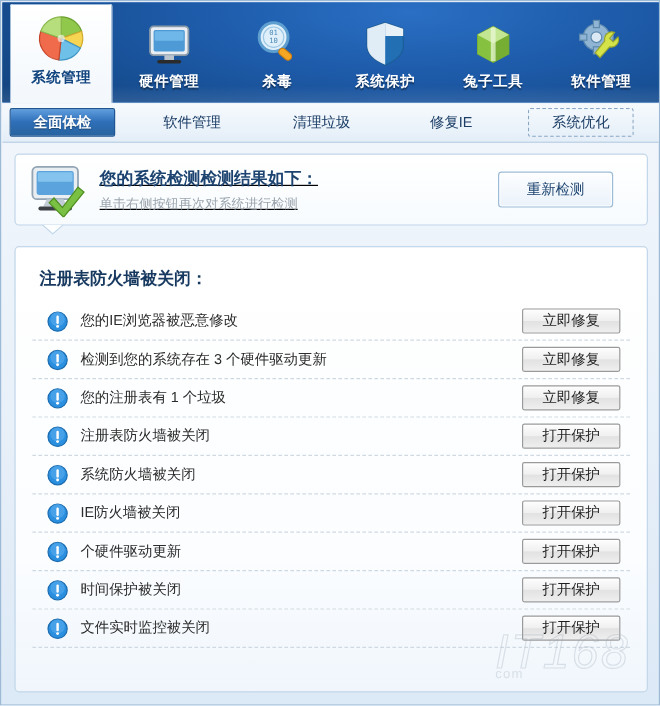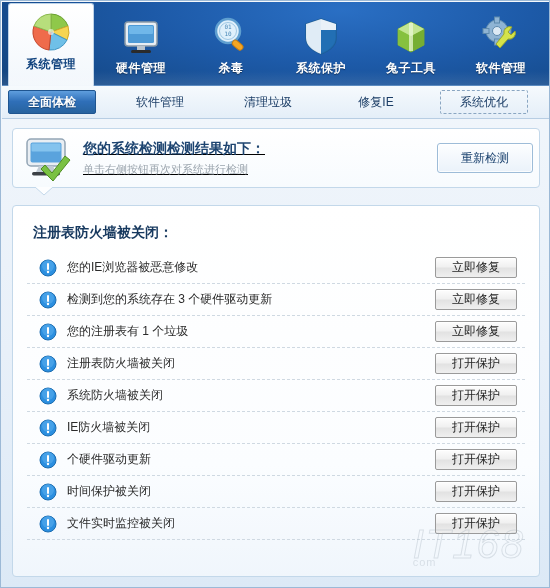--- a/index.html
+++ b/index.html
@@ -131,21 +131,21 @@
     font-size: 14px; font-weight: bold;
     color: #1d4470;
     margin-bottom: 4px;
   }
   .banner-sub {
     font-size: 11px;
     color: #9aa4ad;
   }
   .rescan-btn {
     flex: 0 0 auto;
-    margin-right: 6px;
+    margin-right: 28px;
     width: 96px; height: 30px;
     display:flex; align-items:center; justify-content:center;
     background: linear-gradient(180deg,#fdfeff 0%, #eaf2fa 100%);
     border: 1px solid #9dbcd8;
     border-radius: 3px;
     font-size: 12px;
     color: #1d4470;
     cursor: pointer;
     box-shadow: inset 0 0 0 1px rgba(255,255,255,.8);
   }

